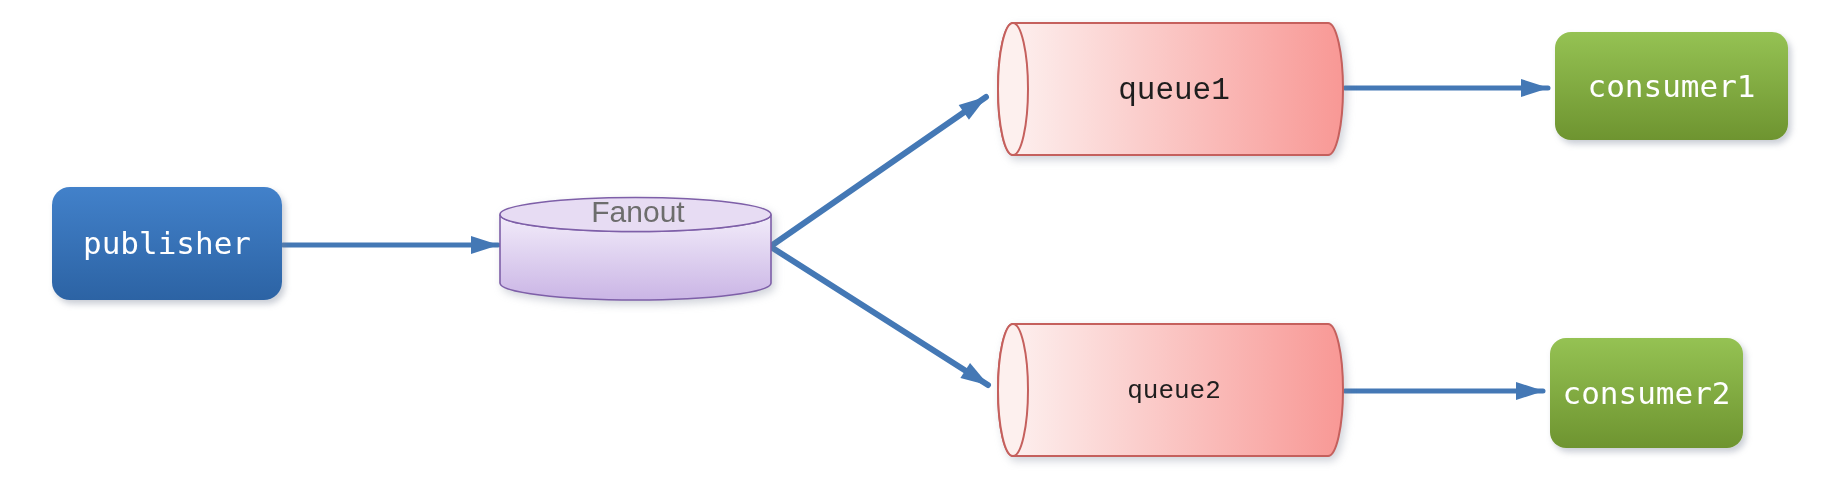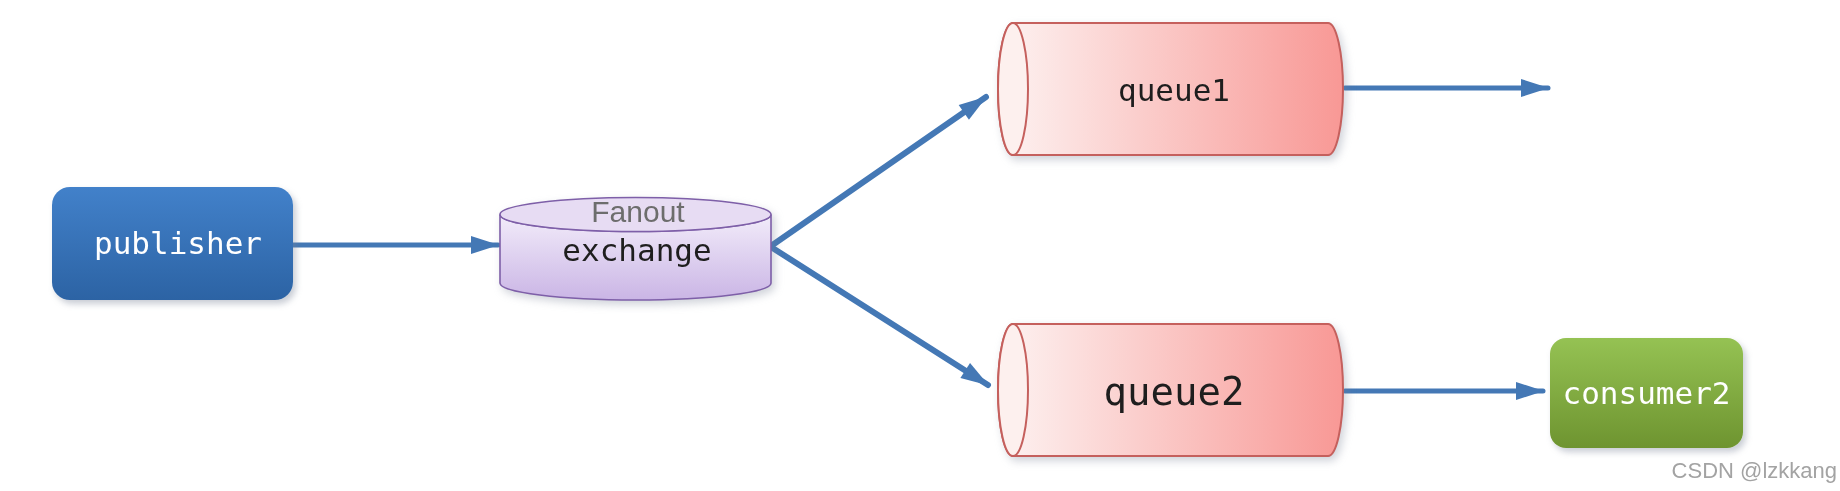--- a/index.html
+++ b/index.html
@@ -11,36 +11,35 @@
   .shape-shadow{filter:drop-shadow(3px 4px 4px rgba(120,130,150,0.35));}
 
   .node{
     position:absolute;display:flex;align-items:center;justify-content:center;
     color:#ffffff;font-size:31px;line-height:1;white-space:nowrap;
     box-shadow:3px 4px 6px rgba(120,130,150,0.40);
   }
   .node-publisher{
     left:52px;top:187px;width:230px;height:113px;border-radius:18px;
     background:linear-gradient(180deg,#4281ca 0%,#2c63a4 100%);
-    padding-left:11px;
   }
   .node-consumer1{
     left:1555px;top:32px;width:233px;height:108px;border-radius:16px;
     background:linear-gradient(180deg,#95c253 0%,#6e9430 100%);
   }
   .node-consumer2{
     left:1550px;top:338px;width:193px;height:110px;border-radius:16px;
     background:linear-gradient(180deg,#95c253 0%,#6e9430 100%);
   }
 
-  .lbl{position:absolute;transform:translate(-50%,-50%);white-space:nowrap;line-height:1;}
+  .lbl{position:absolute;transform:translate(-50%,-50%);white-space:nowrap;line-height:1;font-family:Liberation Mono, monospace;}
   .lbl-fanout{left:638px;top:212px;font-family:"Liberation Sans",sans-serif;font-size:30px;color:#6d6d6d;text-align:center;}
   .lbl-exchange{left:637px;top:250px;font-size:31px;color:#1e1e1e;}
   .lbl-queue1{left:1174px;top:90px;font-size:31px;color:#1e1e1e;}
-  .lbl-queue2{left:1174px;top:391px;font-size:39px;color:#1e1e1e;}
+  .lbl-queue2{left:1174px;top:391px;font-size:26px;color:#1e1e1e;}
 
   .watermark{
     position:absolute;right:3px;bottom:7px;
     font-family:"Liberation Sans",sans-serif;font-size:22px;color:#a3a3a3;
   }
 </style>
 </head>
 <body>
 
 <div class="canvas">
@@ -81,24 +80,25 @@
     <g class="shape-shadow" stroke="#c5605d" stroke-width="2" transform="translate(0,301)">
       <path d="M1013,23 L1328,23 A15,66 0 0 1 1328,155 L1013,155 A15,66 0 0 1 1013,23 Z" fill="url(#gradQueue)"></path>
       <ellipse cx="1013" cy="89" rx="15" ry="66" fill="#fdf0ee"></ellipse>
     </g>
   </svg>
 
   <div class="node node-publisher">
     <span>publisher</span>
   </div>
 
+  <div class="node node-consumer1">
+    <span>consumer1</span>
+  </div>
 
   <div class="node node-consumer2">
     <span>consumer2</span>
   </div>
 
   <div class="lbl lbl-fanout">Fanout</div>
-  <div class="lbl lbl-exchange">exchange</div>
   <div class="lbl lbl-queue1">queue1</div>
   <div class="lbl lbl-queue2">queue2</div>
 
-  <div class="watermark">CSDN @lzkkang</div>
 </div>
 
 </body></html>

